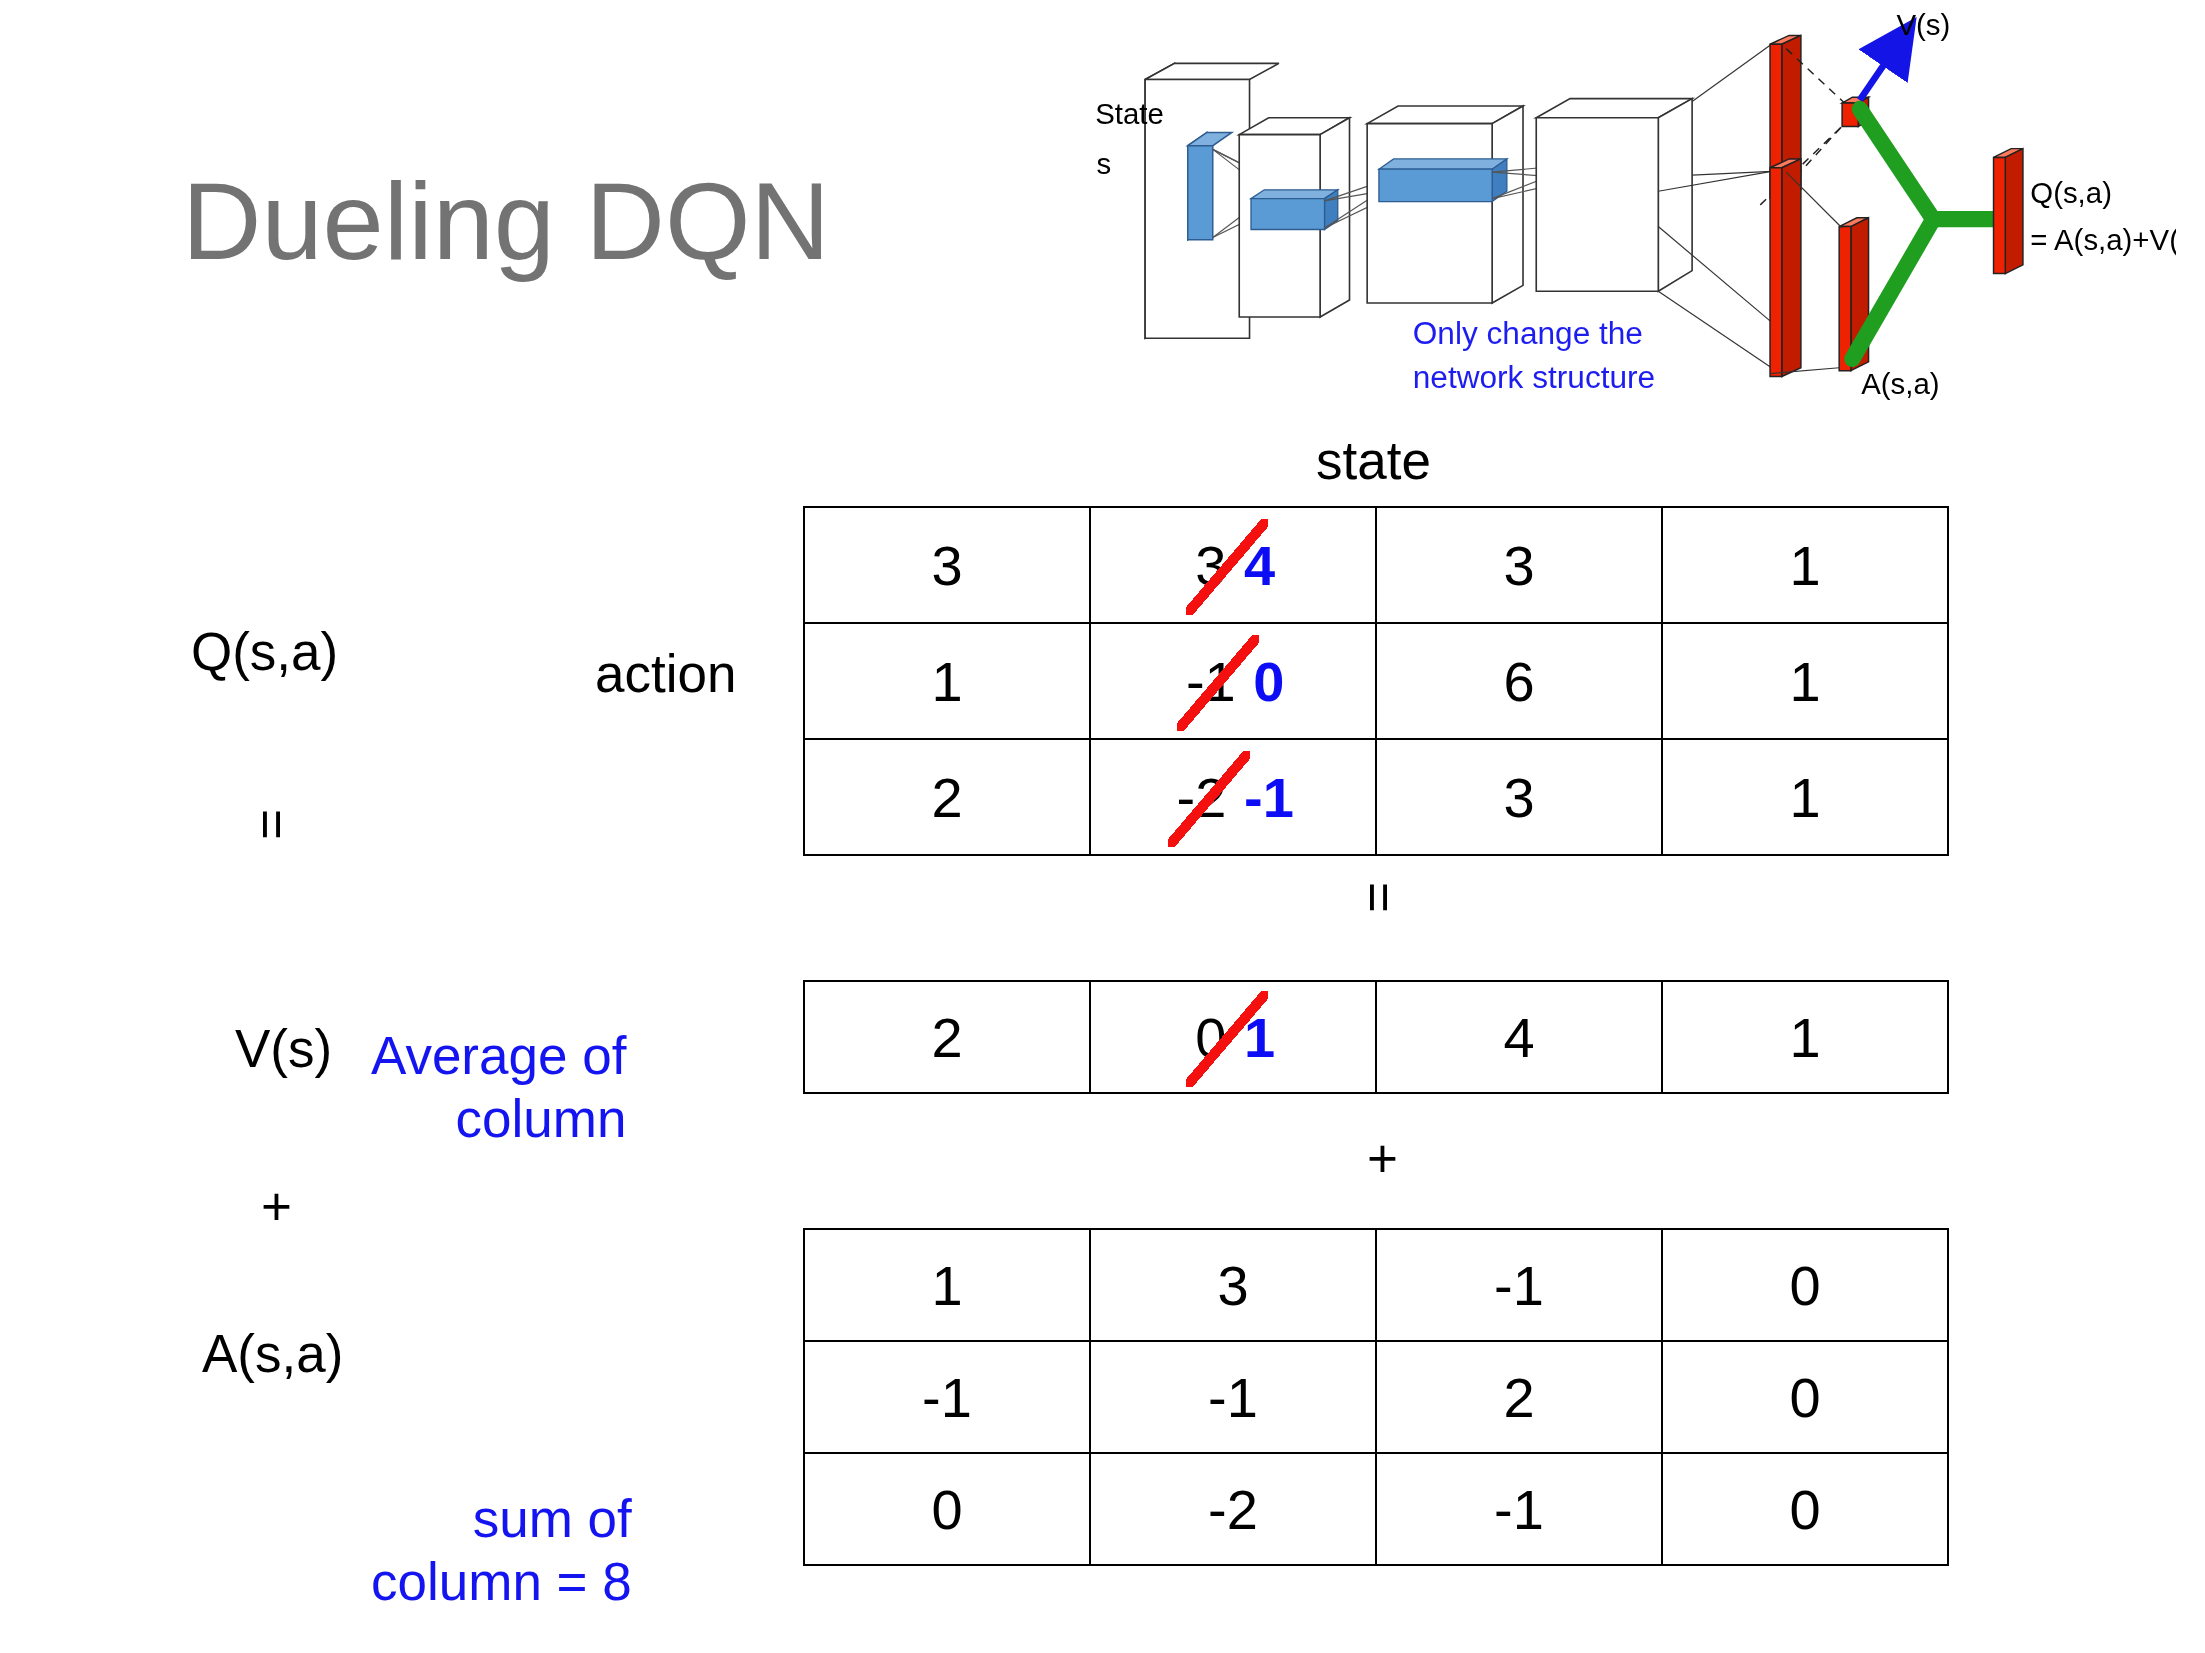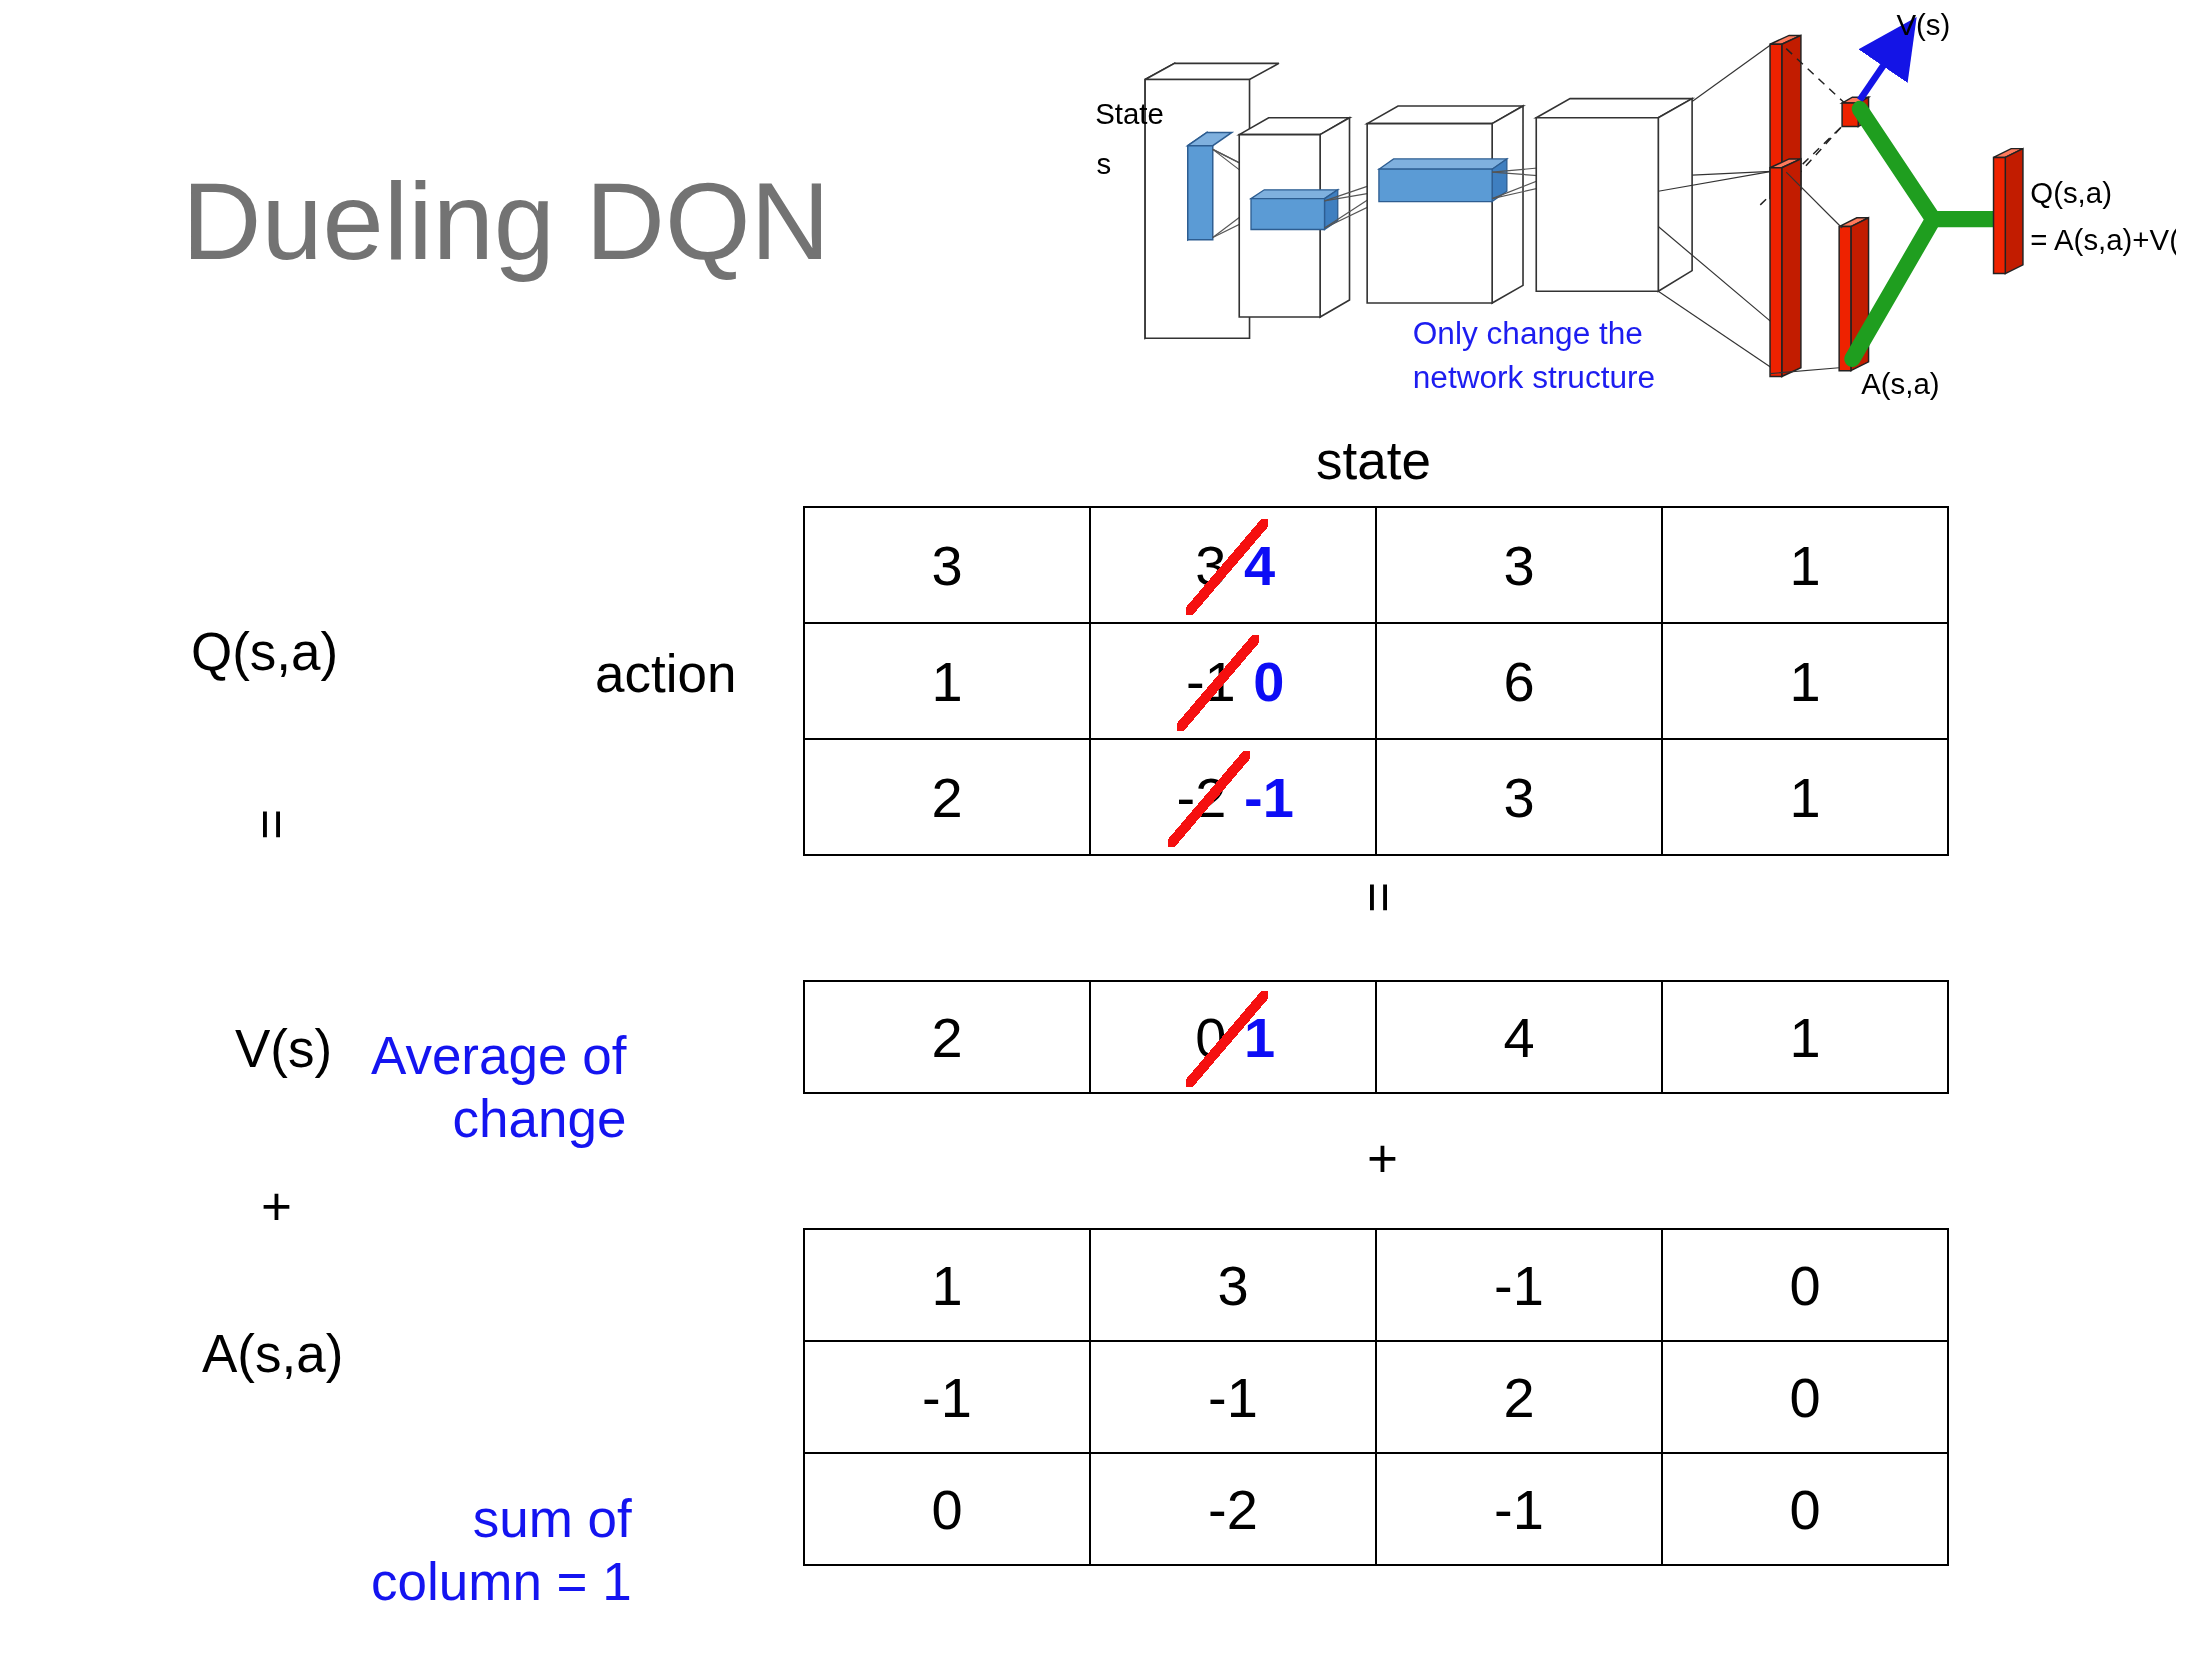--- a/index.html
+++ b/index.html
@@ -290,25 +290,25 @@
 <div class="abs big-label" id="v-label">V(s)</div>
 <div class="abs big-label" id="a-label">A(s,a)</div>
 
 <div class="abs op-eq-rot" id="eq-1">=</div>
 <div class="abs op-eq-rot" id="eq-2">=</div>
 <div class="abs op-sign" id="plus-1">+</div>
 <div class="abs op-sign" id="plus-2">+</div>
 
 <div class="abs blue-note" id="avg-note">
   <div>Average of</div>
-  <div>change</div>
+  <div>column</div>
 </div>
 <div class="abs blue-note" id="sum-note">
   <div>sum of</div>
-  <div>column = 1</div>
+  <div>column = 8</div>
 </div>
 
 <table class="abs grid-table" id="q-table">
   <tbody>
     <tr>
       <td>
           <div class="cell-inner">
             <span>3</span>
           </div>
         </td>

